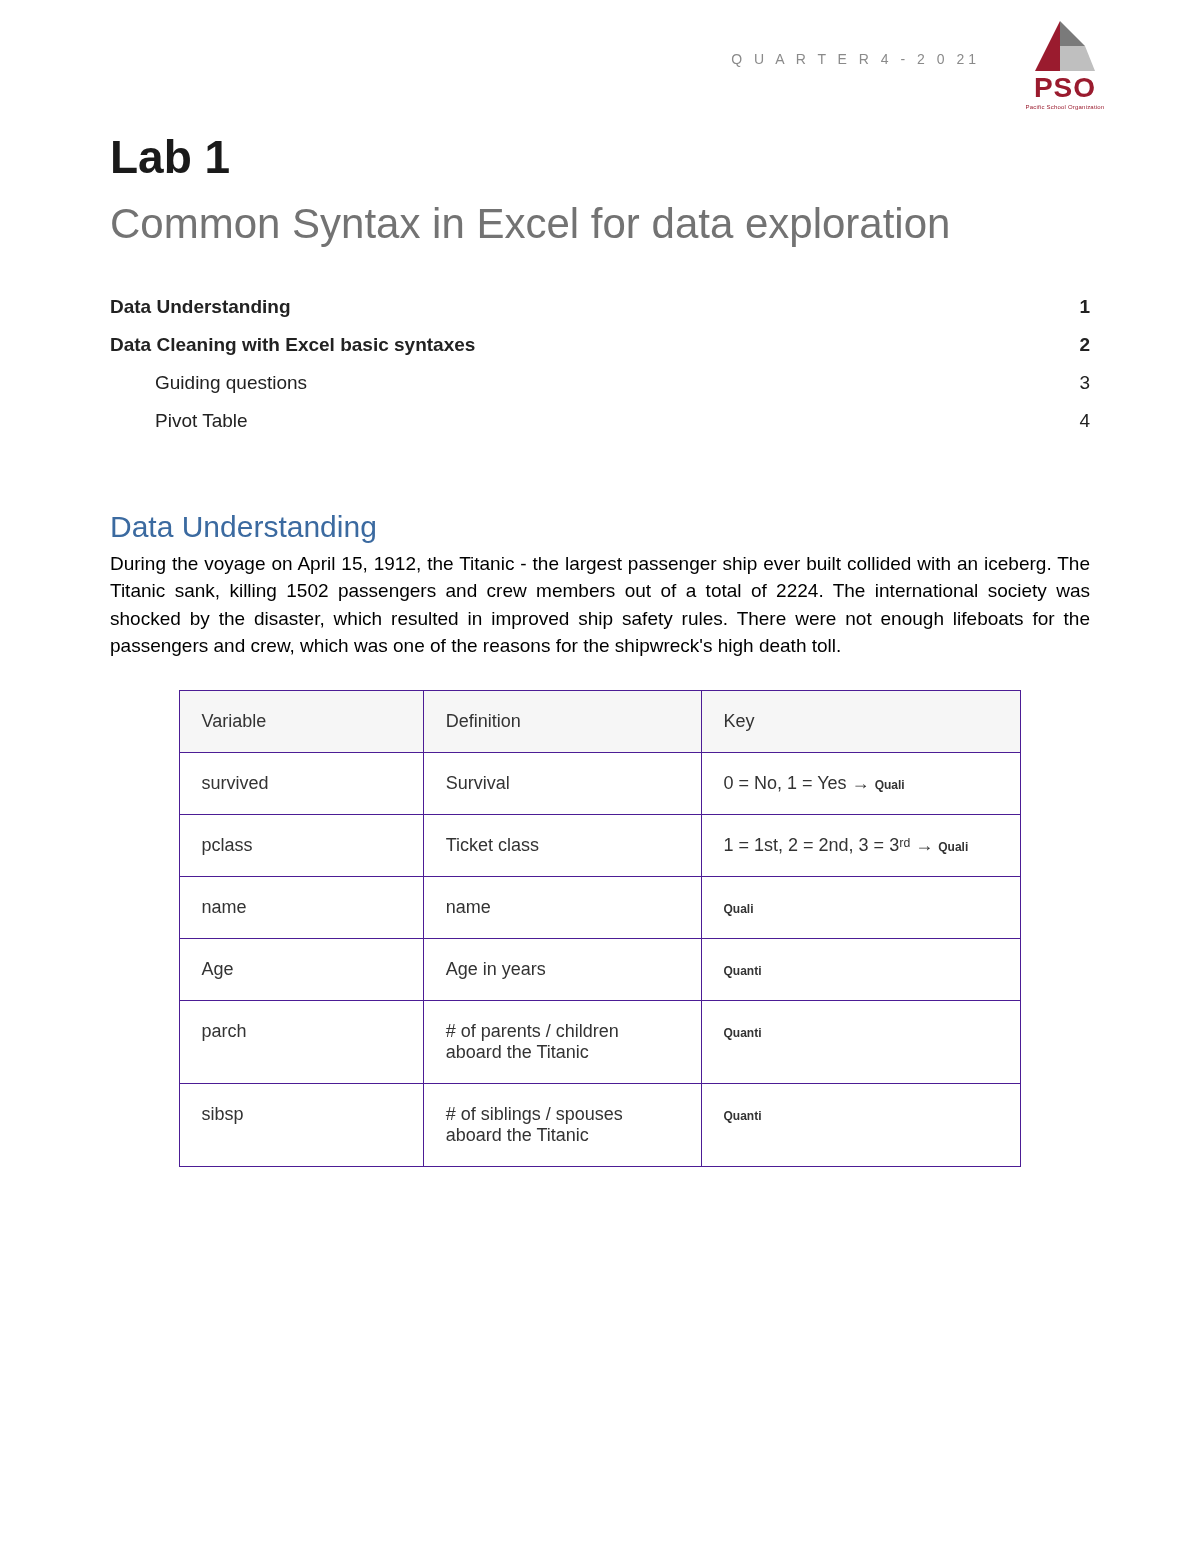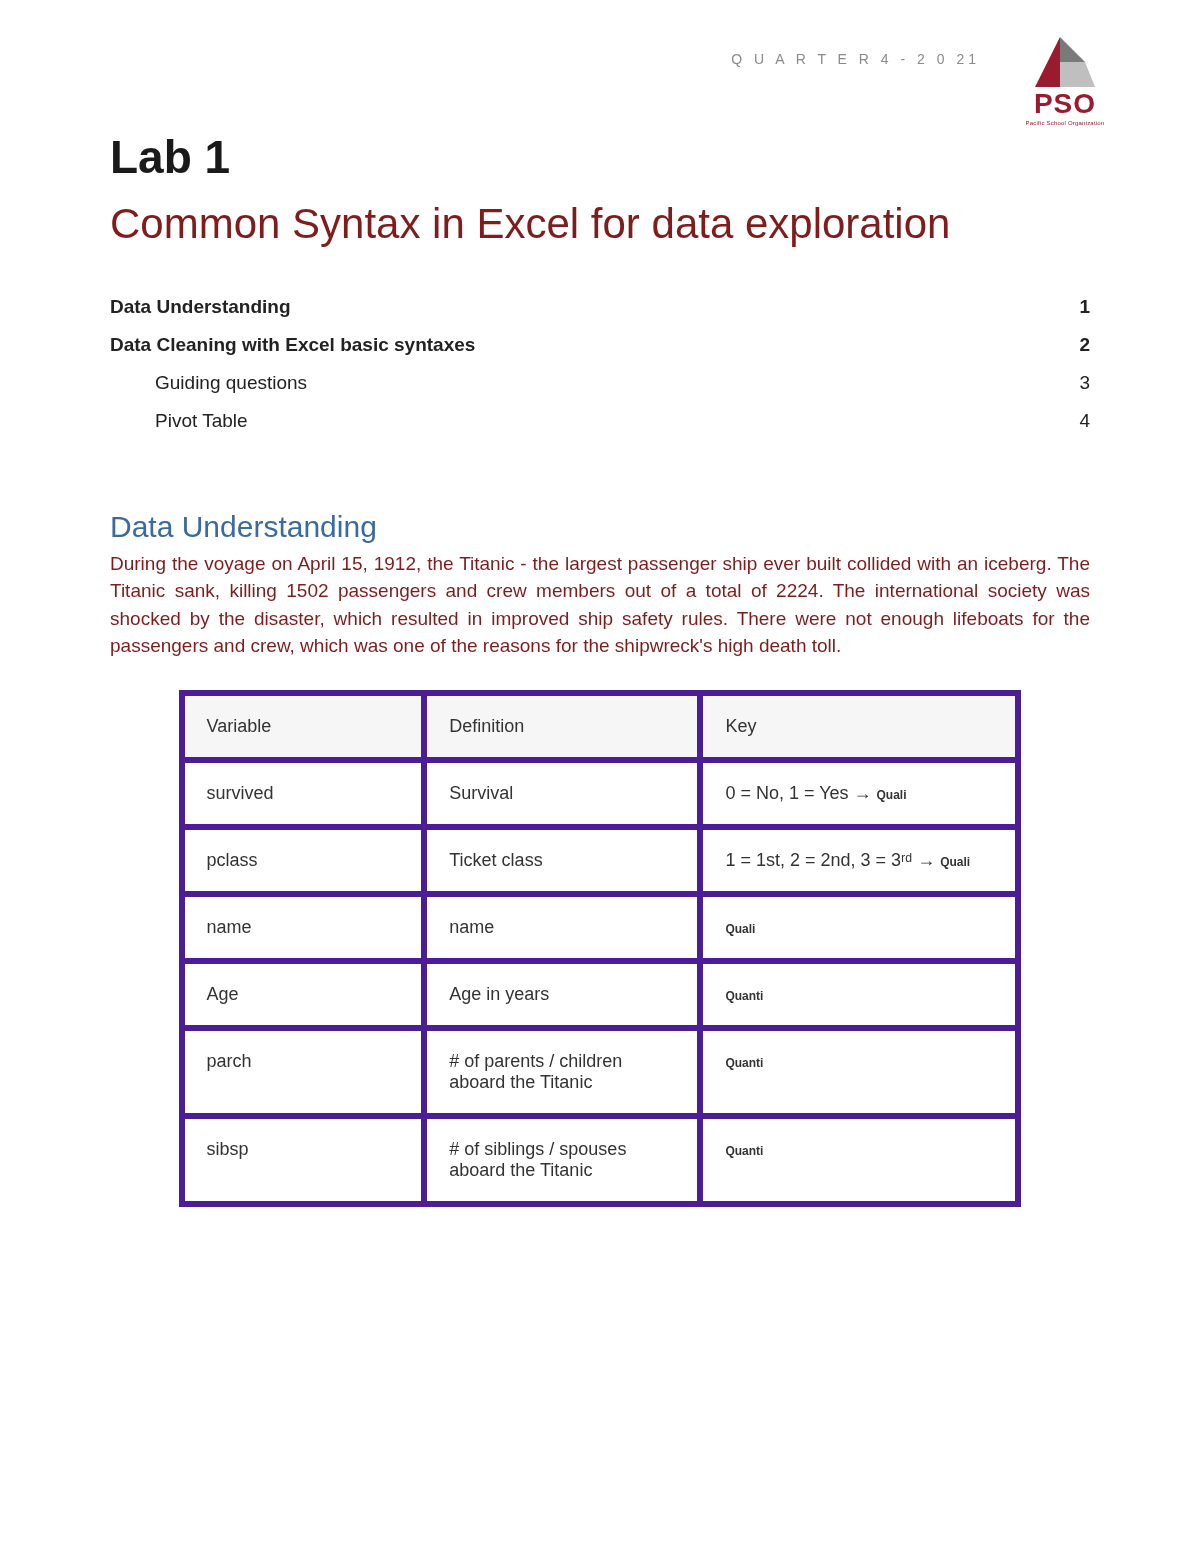--- a/index.html
+++ b/index.html
@@ -22,21 +22,21 @@
     font-size: 14px;
     letter-spacing: 1px;
     color: #8a8a8a;
     line-height: 1.4;
     margin-right: 110px;
     margin-top: 10px;
   }
   .header-line .line2 { letter-spacing: 4px; }
   .logo {
     position: absolute;
-    top: 32px;
+    top: 16px;
     right: 80px;
     width: 110px;
     height: 110px;
     display: flex;
     flex-direction: column;
     align-items: center;
   }
   .logo svg { display: block; }
   .logo-text {
     font-weight: 800;
@@ -53,21 +53,21 @@
   h1.lab {
     font-size: 46px;
     font-weight: 800;
     margin: 60px 0 16px 0;
     color: #1a1a1a;
   }
   h1.subtitle {
     font-size: 42px;
     font-weight: 400;
     margin: 4px 0 40px 0;
-    color: #7f1d1d;
+    color: #737373;
   }
   .toc {
     font-size: 19px;
     line-height: 2;
     margin-bottom: 70px;
   }
   .toc-row {
     display: flex;
     justify-content: space-between;
     align-items: baseline;
@@ -79,30 +79,30 @@
     font-size: 30px;
     font-weight: 400;
     color: #3b6aa0;
     margin: 0 0 6px 0;
   }
   p.body {
     font-size: 19px;
     line-height: 1.45;
     text-align: justify;
     margin: 0 0 30px 0;
-    color: #7f1d1d;
+    color: #000000;
   }
   .data-table {
     width: 86%;
     margin: 0 auto;
     border-collapse: collapse;
     font-size: 18px;
   }
   .data-table th, .data-table td {
-    border: 6px solid #4c1d95;
+    border: 1px solid #4c1d95;
     padding: 20px 22px;
     text-align: left;
     vertical-align: top;
     font-weight: 400;
     color: #333;
   }
   .data-table thead th {
     background: #f6f6f6;
     font-weight: 400;
   }

